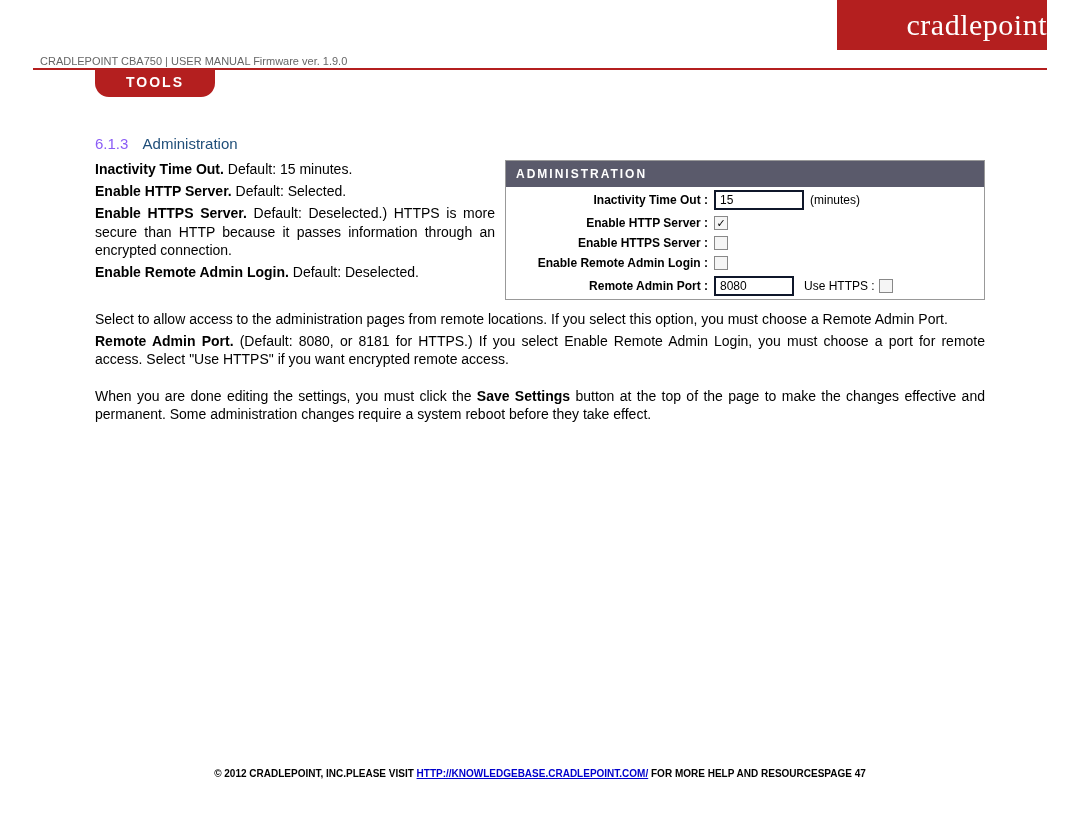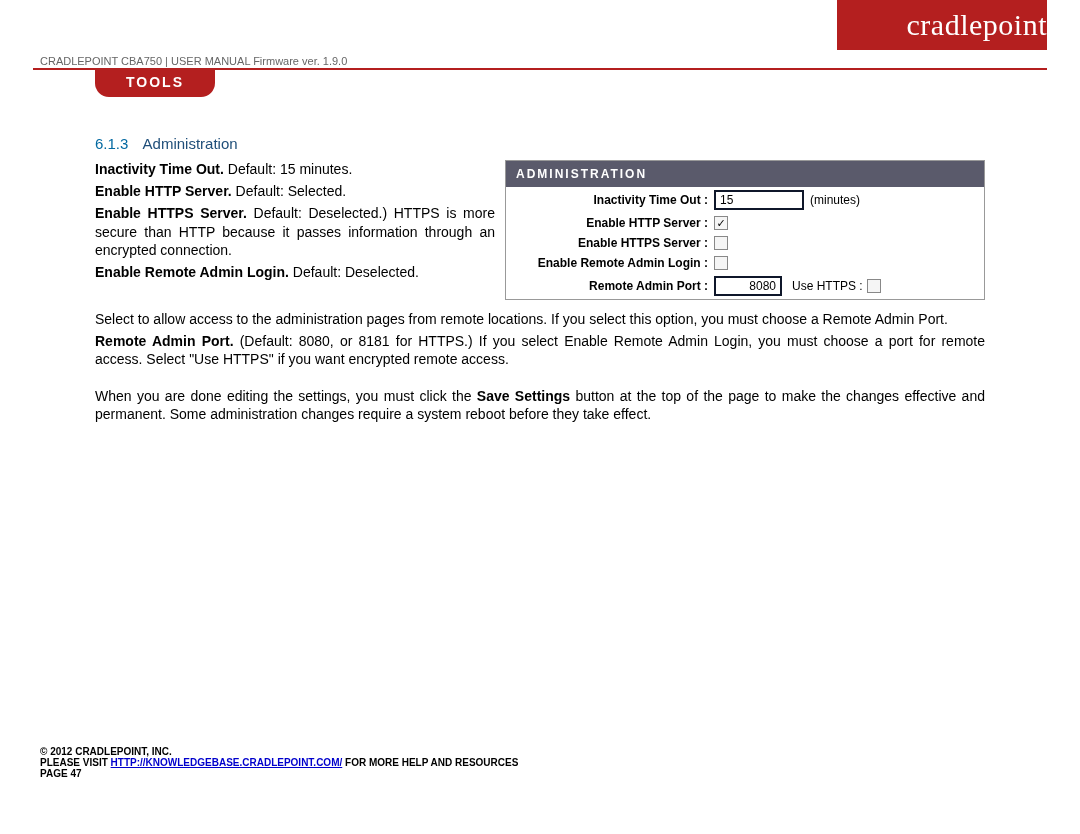--- a/index.html
+++ b/index.html
@@ -58,21 +58,21 @@
   .content {
     position: absolute;
     top: 135px;
     left: 95px;
     right: 95px;
   }
   .section-heading {
     font-size: 15px;
     margin-bottom: 8px;
   }
-  .section-number { color: #0369a1; }
+  .section-number { color: #8b5cf6; }
   .section-title { color: #1f4e79; margin-left: 10px; }
   .para {
     font-size: 14px;
     line-height: 1.3;
     text-align: justify;
     margin-bottom: 4px;
   }
   .para strong { font-weight: bold; }
   .left-col {
     width: 400px;
@@ -141,21 +141,20 @@
   }
   .footer {
     position: absolute;
     bottom: 55px;
     left: 40px;
     right: 40px;
     font-size: 10px;
     font-weight: bold;
     display: flex;
     justify-content: center;
-    flex-direction: column;
   }
   .footer a { color: #0000cc; text-decoration: underline; }
 </style>
 </head>
 <body>
 
 <div class="logo-box">cradlepoint</div>
 <div class="header-line">CRADLEPOINT CBA750 | USER MANUAL Firmware ver. 1.9.0</div>
 <div class="red-rule"></div>
 <div class="tools-pill">TOOLS</div>
@@ -186,21 +185,21 @@
       <span class="chk"></span>
     </div>
 
     <div class="admin-row">
       <div class="admin-label">Enable Remote Admin Login :</div>
       <span class="chk"></span>
     </div>
 
     <div class="admin-row">
       <div class="admin-label">Remote Admin Port :</div>
-      <input class="admin-input" style="width: 68px; text-align: right;" value="8080">
+      <input class="admin-input" style="width: 80px;" value="8080">
       <span class="use-https-label">Use HTTPS :</span>
       <span class="chk"></span>
     </div>
   </div>
 
   <div class="left-col">
     <p class="para">
       <strong>Inactivity Time Out.</strong><span> Default: 15 minutes.</span>
     </p>
     <p class="para">

